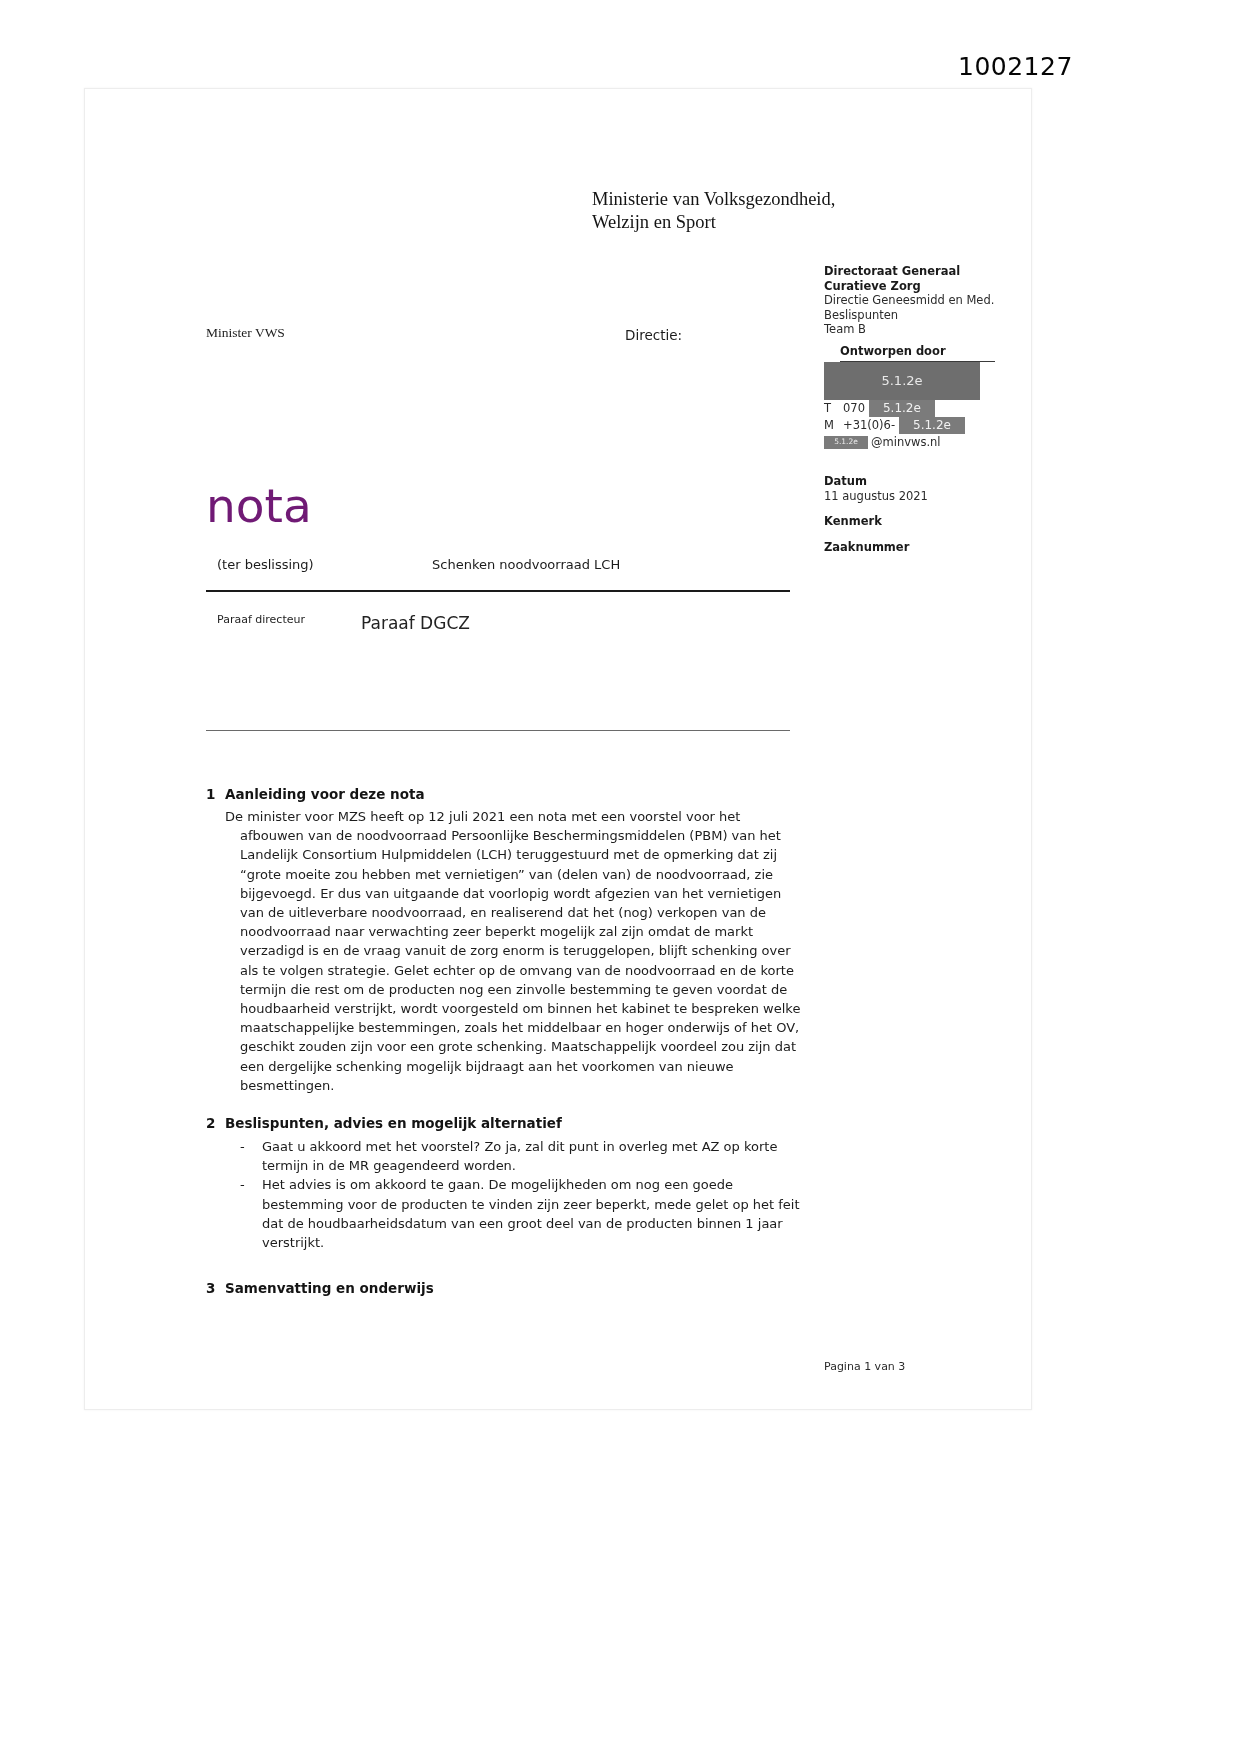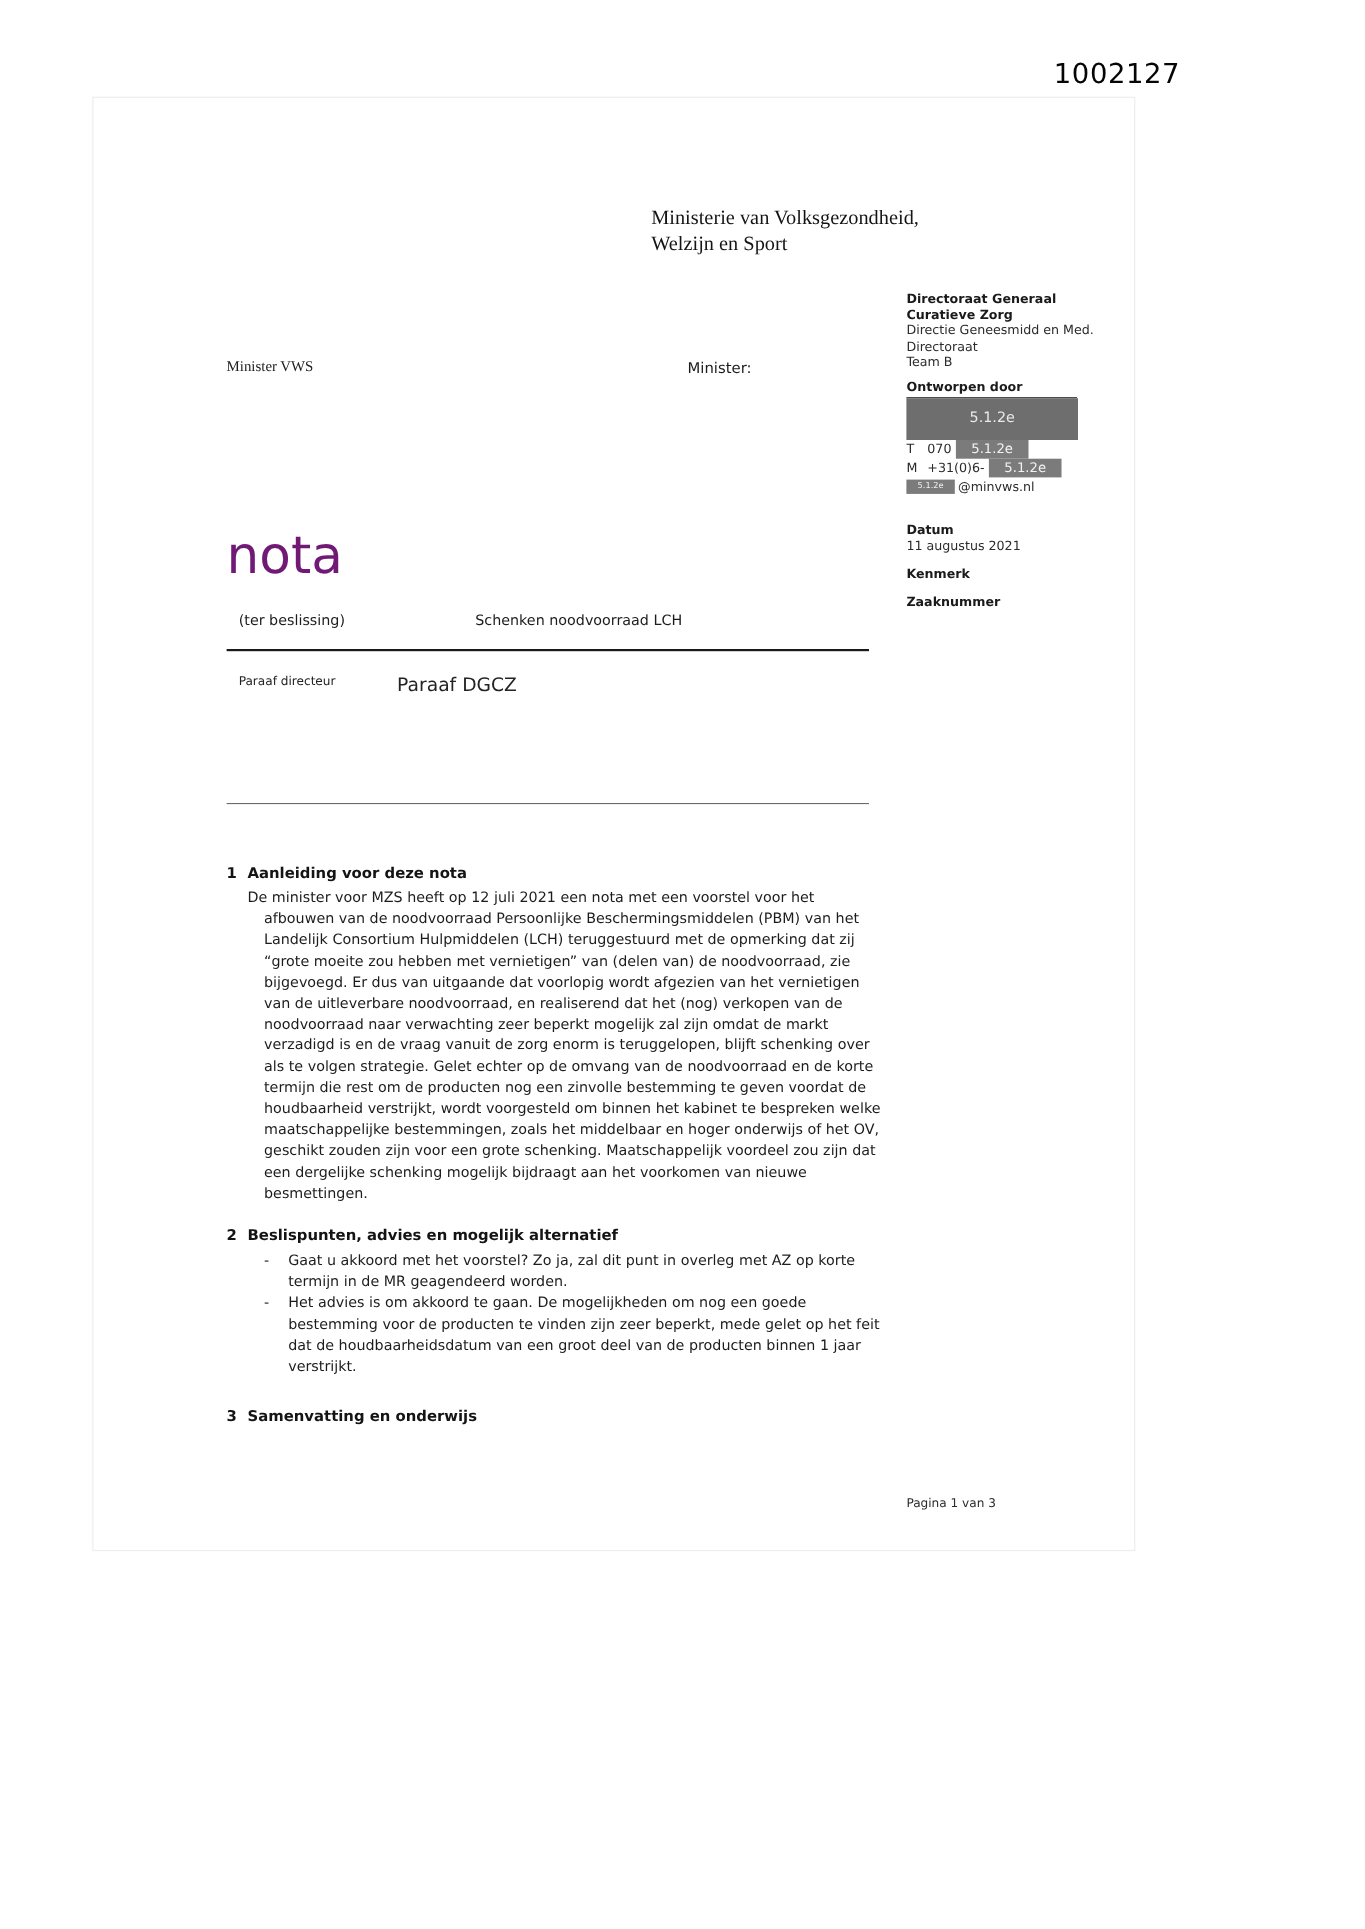--- a/index.html
+++ b/index.html
@@ -24,21 +24,21 @@
       font-size: 18.5px; line-height: 23px; color: #141414;
     }
     
     .meta {
       position: absolute; left: 824px; top: 264px; width: 176px;
       font-size: 11.5px; line-height: 14.5px; color: #2b2b2b;
     }
     .meta .b { font-weight: bold; color: #1a1a1a; }
     .meta .ontworpen {
       margin-top: 7px; padding-bottom: 3px;
-      border-bottom: 1.5px solid #3a3a3a; width: 155px;
+      border-bottom: 1.5px solid #3a3a3a; width: 155px; margin-left: 16px;
     }
     .redaction-large {
       width: 156px; height: 38px; background: #6e6e6e;
       display: flex; align-items: center; justify-content: center;
       color: #e9e9e9; font-size: 13px;
     }
     .phone-row { display: flex; align-items: center; height: 17px; white-space: pre; }
     .phone-row .pl { display: inline-block; width: 19px; }
     .redaction-mid {
       display: inline-flex; align-items: center; justify-content: center;
@@ -93,21 +93,21 @@
 
 <div class="ministry">
   <div>Ministerie van Volksgezondheid,</div>
   <div>Welzijn en Sport</div>
 </div>
 
 <div class="meta">
   <div class="b">Directoraat Generaal</div>
   <div class="b">Curatieve Zorg</div>
   <div>Directie Geneesmidd en Med.</div>
-  <div>Directoraat</div>
+  <div>Beslispunten</div>
   <div>Team B</div>
   <div class="b ontworpen">Ontworpen door</div>
   <div class="redaction-large">
     <span>5.1.2e</span>
   </div>
   <div class="phone-row">
     <span class="pl">T</span>
     <span class="pv">070</span>
     <span class="redaction-mid">
       <span>5.1.2e</span>
@@ -129,21 +129,21 @@
   <div class="gap-lg"></div>
   <div class="b">Datum</div>
   <div>11 augustus 2021</div>
   <div class="gap-md"></div>
   <div class="b">Kenmerk</div>
   <div class="gap-md"></div>
   <div class="b">Zaaknummer</div>
 </div>
 
 <div class="minister-label">Minister VWS</div>
-<div class="deadline-label">Minister:</div>
+<div class="deadline-label">Directie:</div>
 
 <div class="nota-title">nota</div>
 
 <div class="decision-label">(ter beslissing)</div>
 <div class="subject-label">Schenken noodvoorraad LCH</div>
 
 <div class="rule-1"></div>
 
 <div class="paraaf-directeur">Paraaf directeur</div>
 <div class="paraaf-dgcz">Paraaf DGCZ</div>

